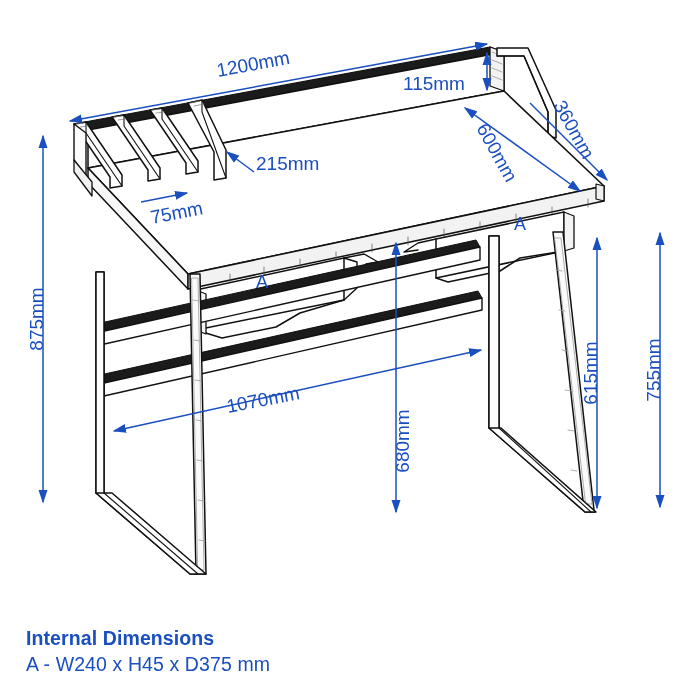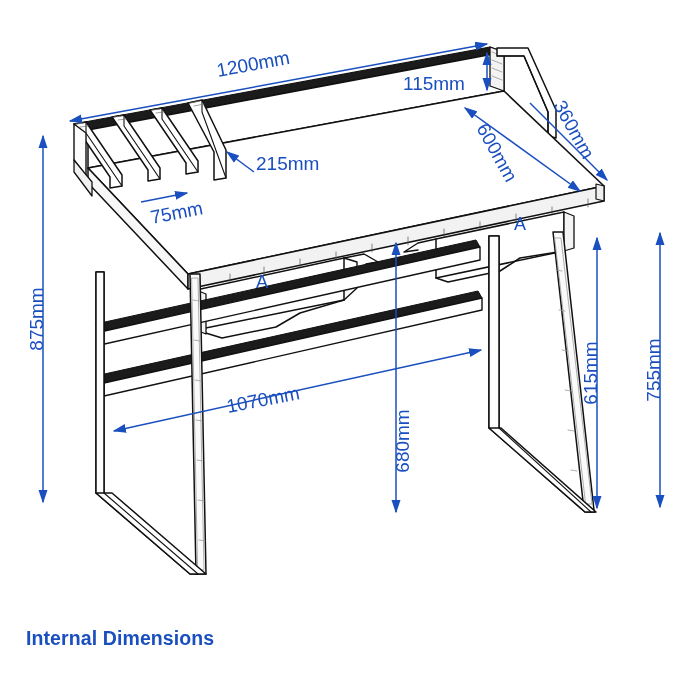--- a/index.html
+++ b/index.html
@@ -204,14 +204,15 @@
       </g>
     </g>
 
     <g>
       <text class="atext" x="262" y="288" text-anchor="middle">A</text>
       <text class="atext" x="520" y="230" text-anchor="middle">A</text>
     </g>
   </svg>
 
   <div class="caption" id="cap-title">Internal Dimensions</div>
+  <div class="caption" id="cap-line">A - W240 x H45 x D375 mm</div>
 
 </div>
 
 </body></html>

